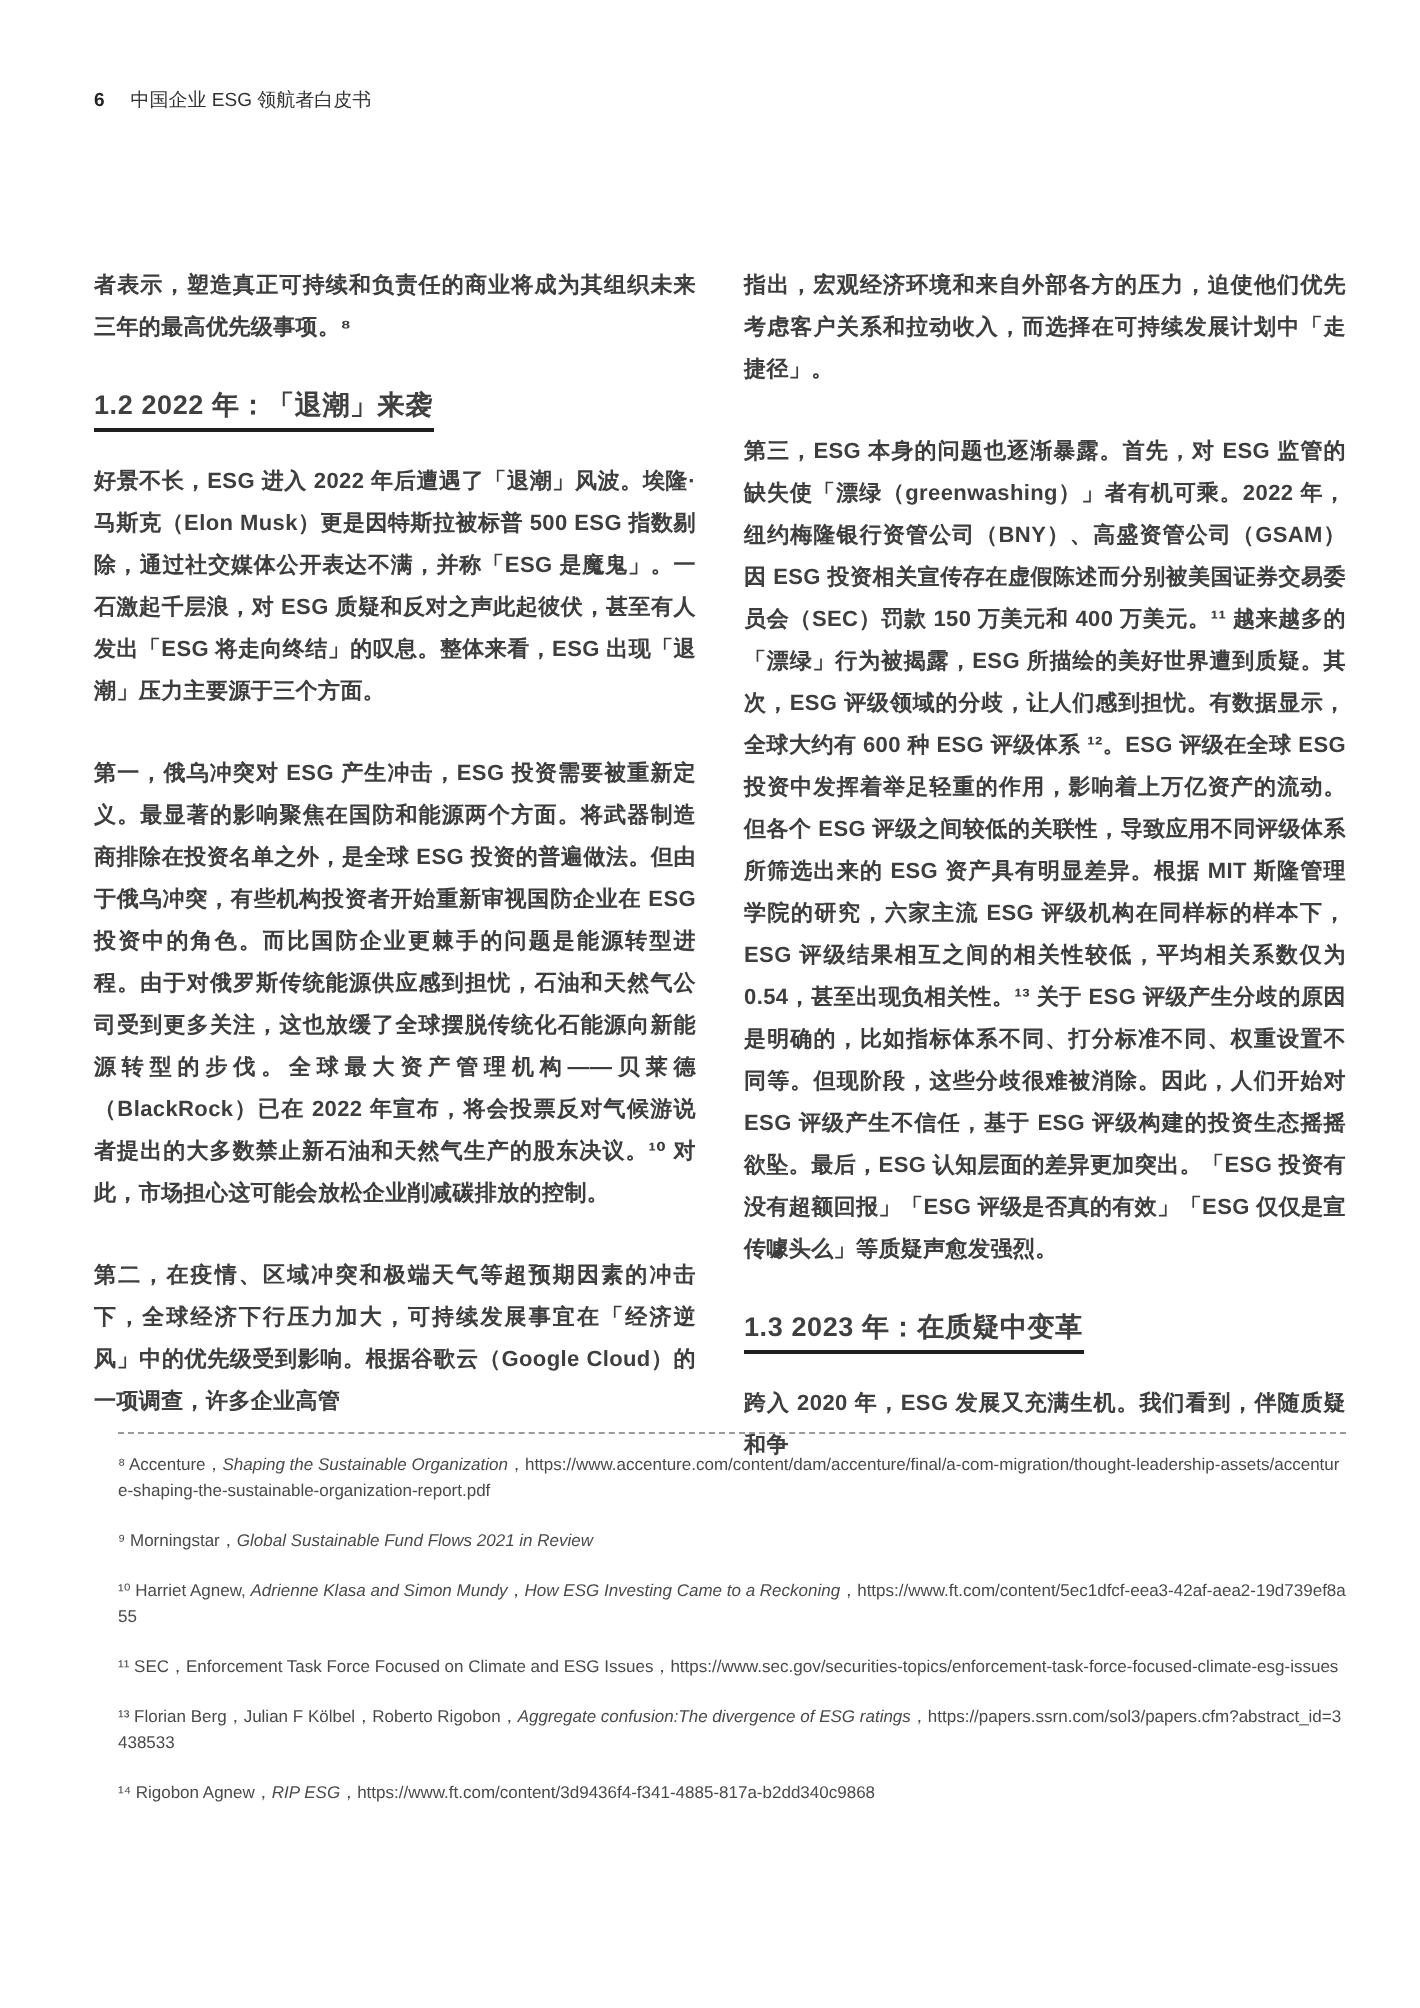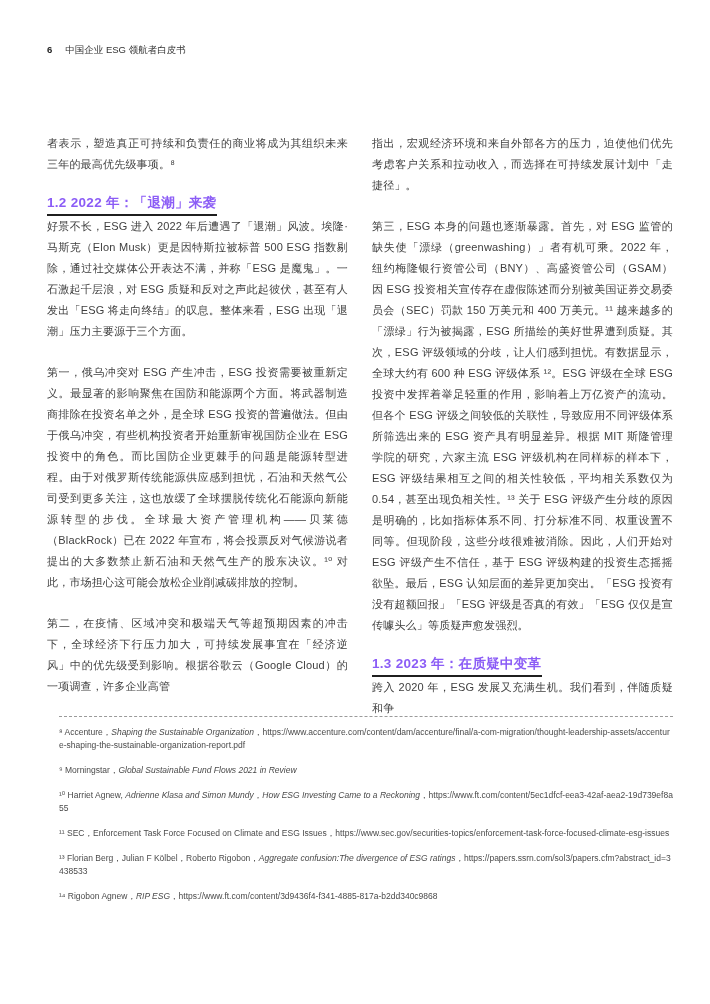--- a/index.html
+++ b/index.html
@@ -32,29 +32,30 @@
     display: flex;
     gap: 24px;
   }
   .col { flex: 1 1 0; min-width: 0; }
   .col p {
     margin: 0 0 20px 0;
     font-size: 11px;
     line-height: 21px;
     text-align: justify;
     letter-spacing: 0.2px;
+    font-weight: bold;
   }
   .col h2 {
     display: table;
-    margin: 0 0 0 0;
+    margin: 0 0 15px 0;
     padding: 0 1px 3px 0;
     font-size: 13.5px;
     line-height: 16px;
     font-weight: bold;
-    color: #8b5cf6;
+    color: #404040;
     border-bottom: 2px solid #1f1f1f;
     letter-spacing: 0.3px;
     white-space: nowrap;
   }
   .footnotes {
     position: absolute;
     top: 716px;
     left: 59px;
     right: 37px;
   }

